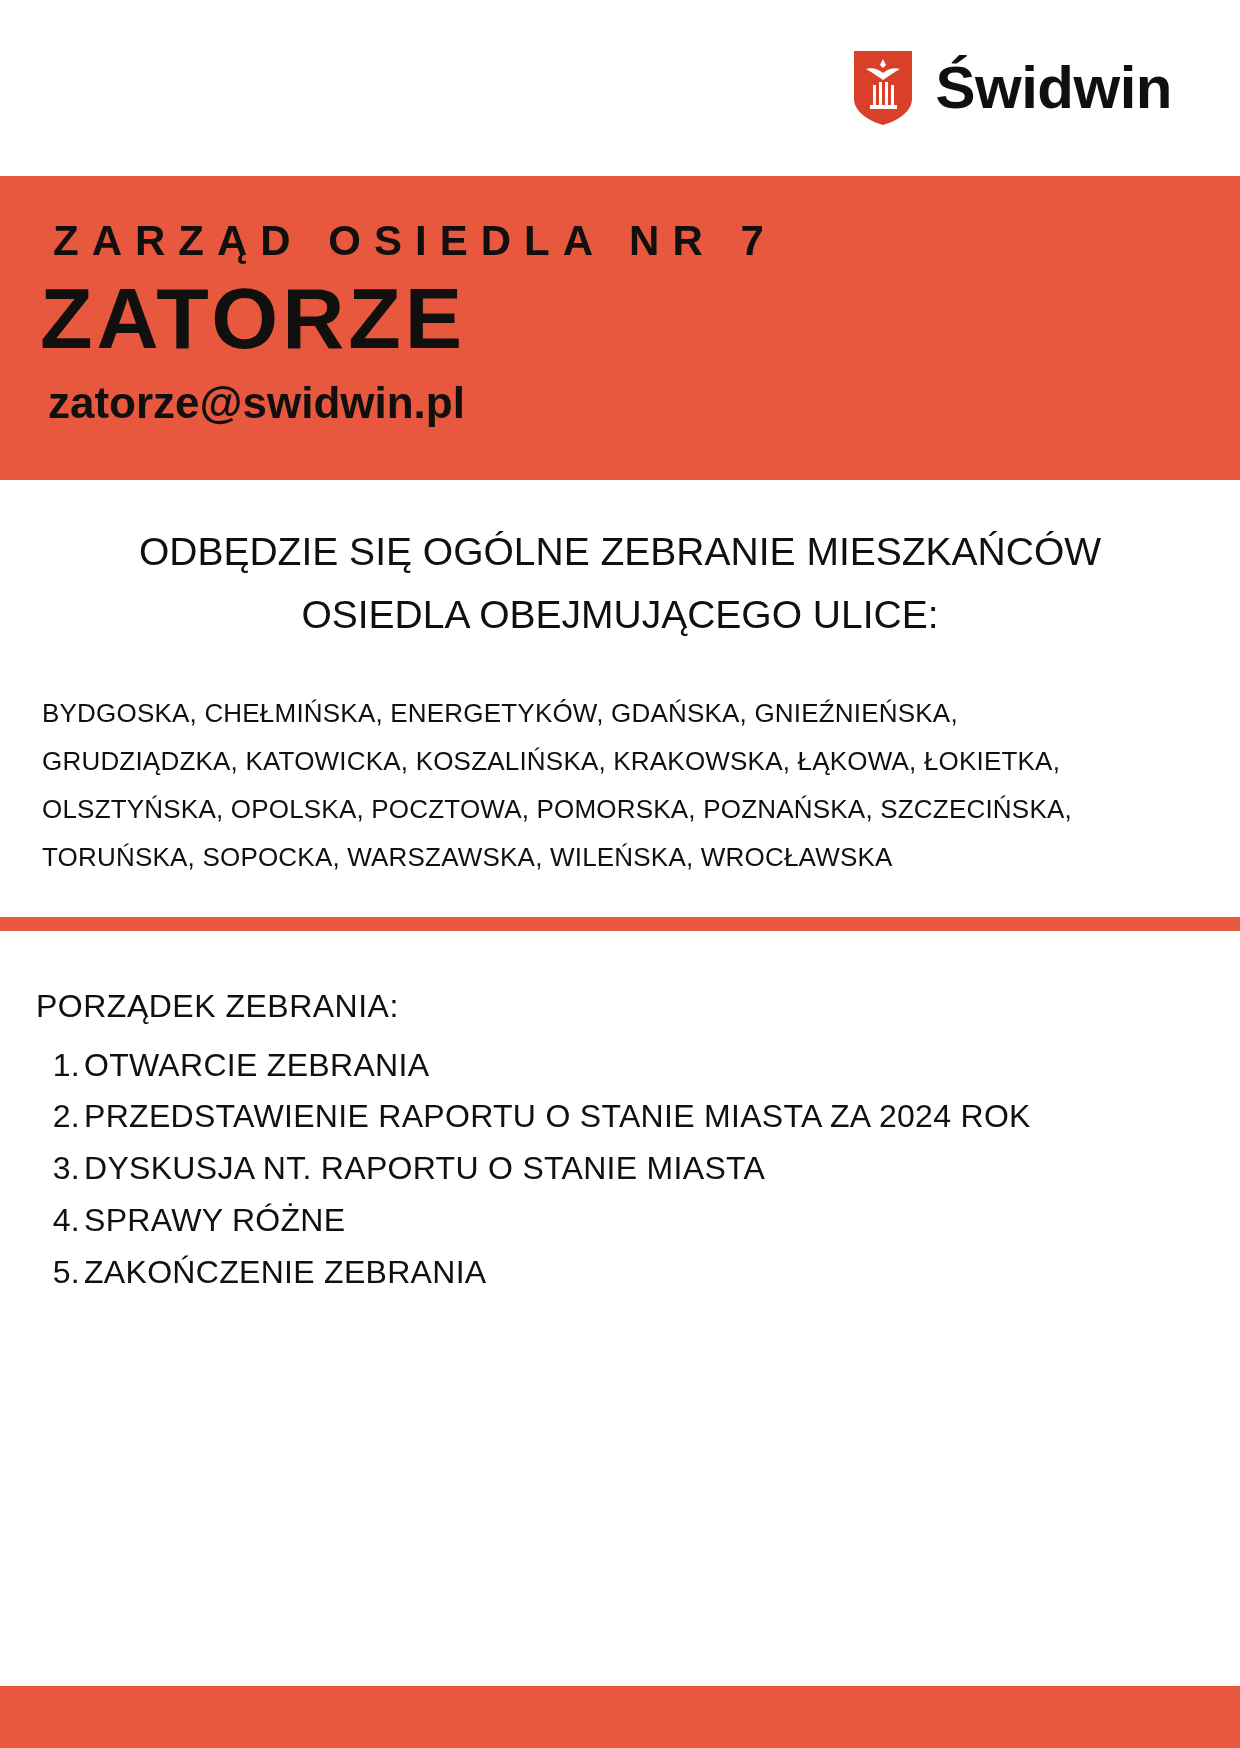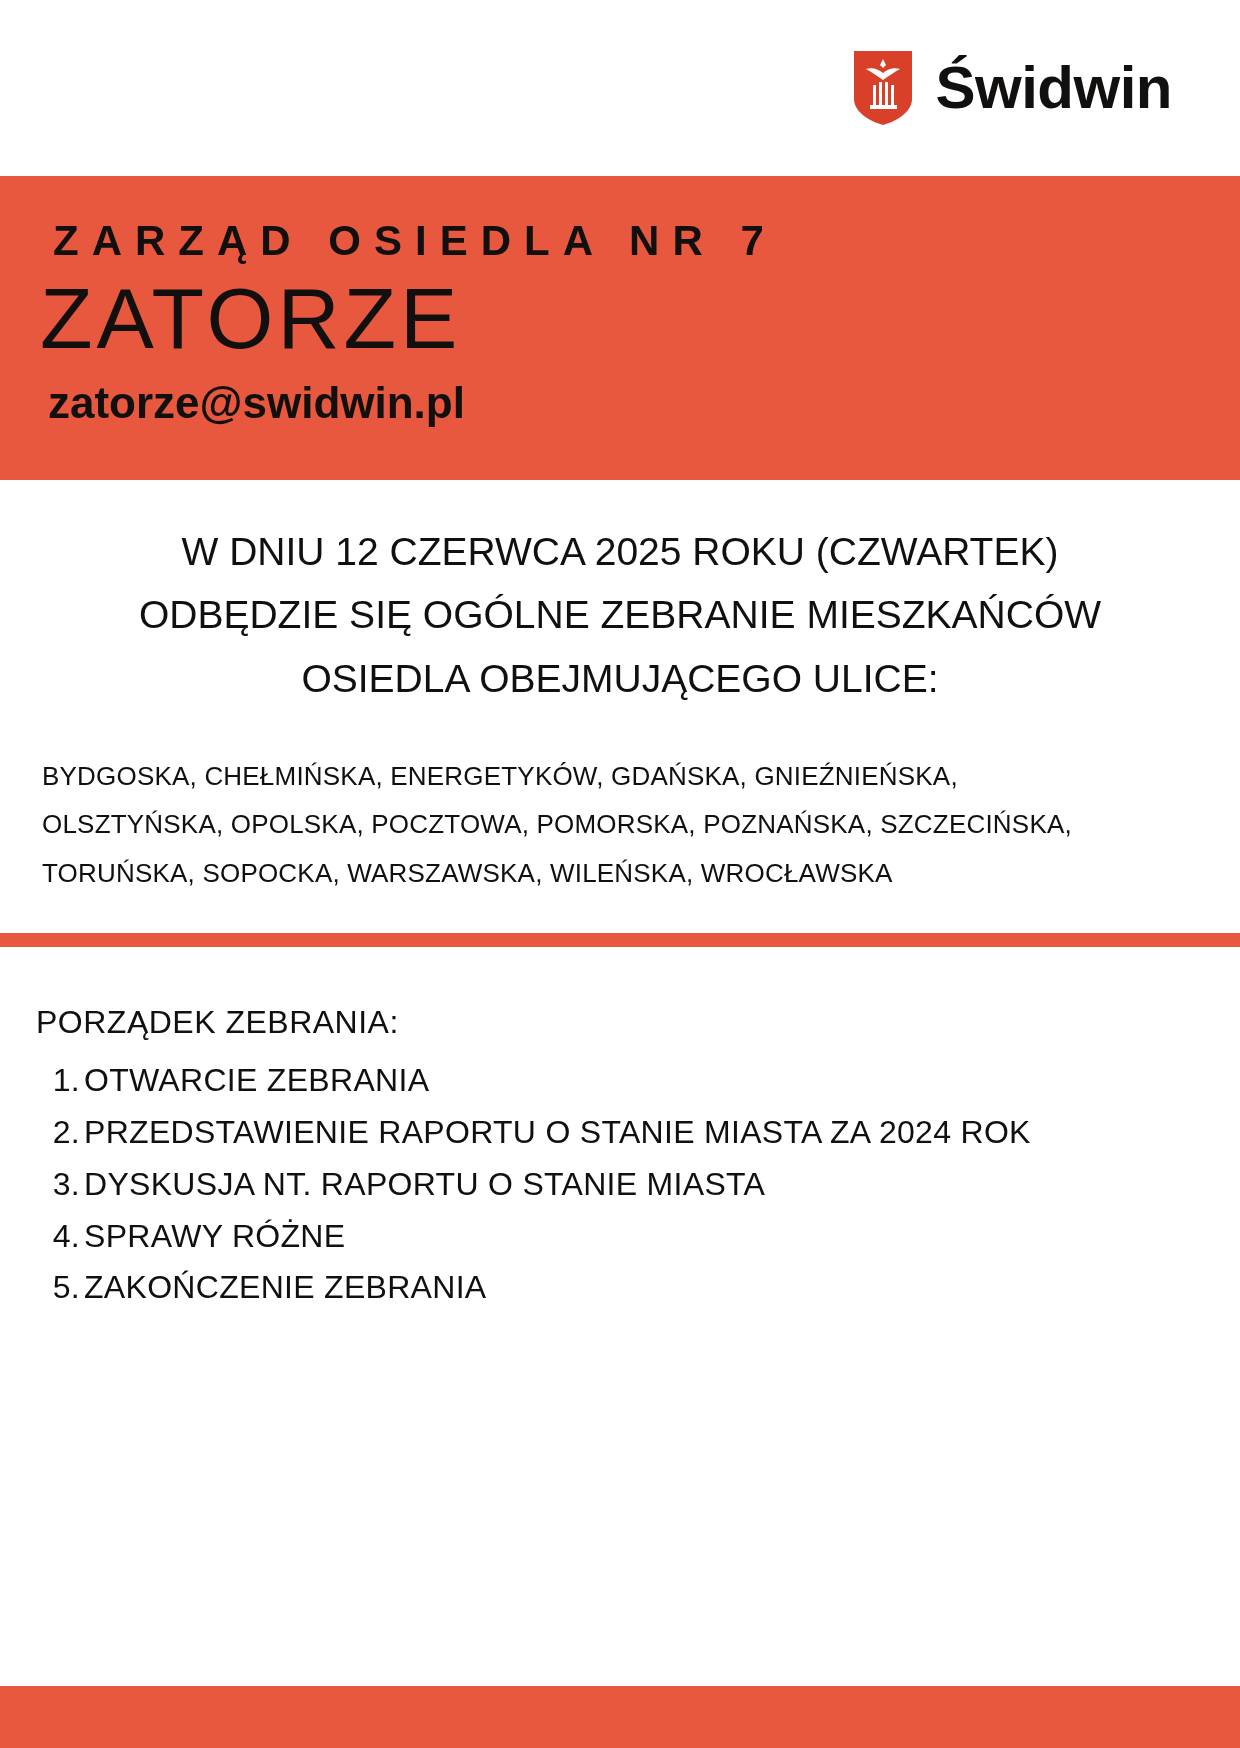--- a/index.html
+++ b/index.html
@@ -52,21 +52,21 @@
   .banner-kicker {
     font-size: 42px;
     font-weight: bold;
     letter-spacing: 13px;
     line-height: 1.2;
     margin: 0 0 6px 0;
     padding-left: 13px;
   }
   .banner-title {
     font-size: 86px;
-    font-weight: normal;
+    font-weight: bold;
     letter-spacing: 4px;
     line-height: 1.08;
     margin: 0 0 14px 0;
   }
   .banner-mail {
     font-size: 44px;
     font-weight: bold;
     line-height: 1.1;
     margin: 8px;
   }
@@ -169,27 +169,27 @@
   </div>
 </div>
 
 <div class="banner">
   <div class="banner-kicker">ZARZĄD OSIEDLA NR 7</div>
   <div class="banner-title">ZATORZE</div>
   <div class="banner-mail">zatorze@swidwin.pl</div>
 </div>
 
 <div class="announce">
-  <p>W DNIU 12 CZERWCA 2025 ROKU (CZWARTEK)</p>
   <p>ODBĘDZIE SIĘ OGÓLNE ZEBRANIE MIESZKAŃCÓW</p>
   <p>OSIEDLA OBEJMUJĄCEGO ULICE:</p>
 </div>
 
 <div class="streets">
   <div class="line">BYDGOSKA, CHEŁMIŃSKA, ENERGETYKÓW, GDAŃSKA, GNIEŹNIEŃSKA,</div>
+  <div class="line">GRUDZIĄDZKA, KATOWICKA, KOSZALIŃSKA, KRAKOWSKA, ŁĄKOWA, ŁOKIETKA,</div>
   <div class="line">OLSZTYŃSKA, OPOLSKA, POCZTOWA, POMORSKA, POZNAŃSKA, SZCZECIŃSKA,</div>
   <div class="line">TORUŃSKA, SOPOCKA, WARSZAWSKA, WILEŃSKA, WROCŁAWSKA</div>
 </div>
 
 <div class="divider"></div>
 
 <div class="agenda">
   <div class="agenda-title">PORZĄDEK ZEBRANIA:</div>
   <ul class="agenda-list">
     <li>

